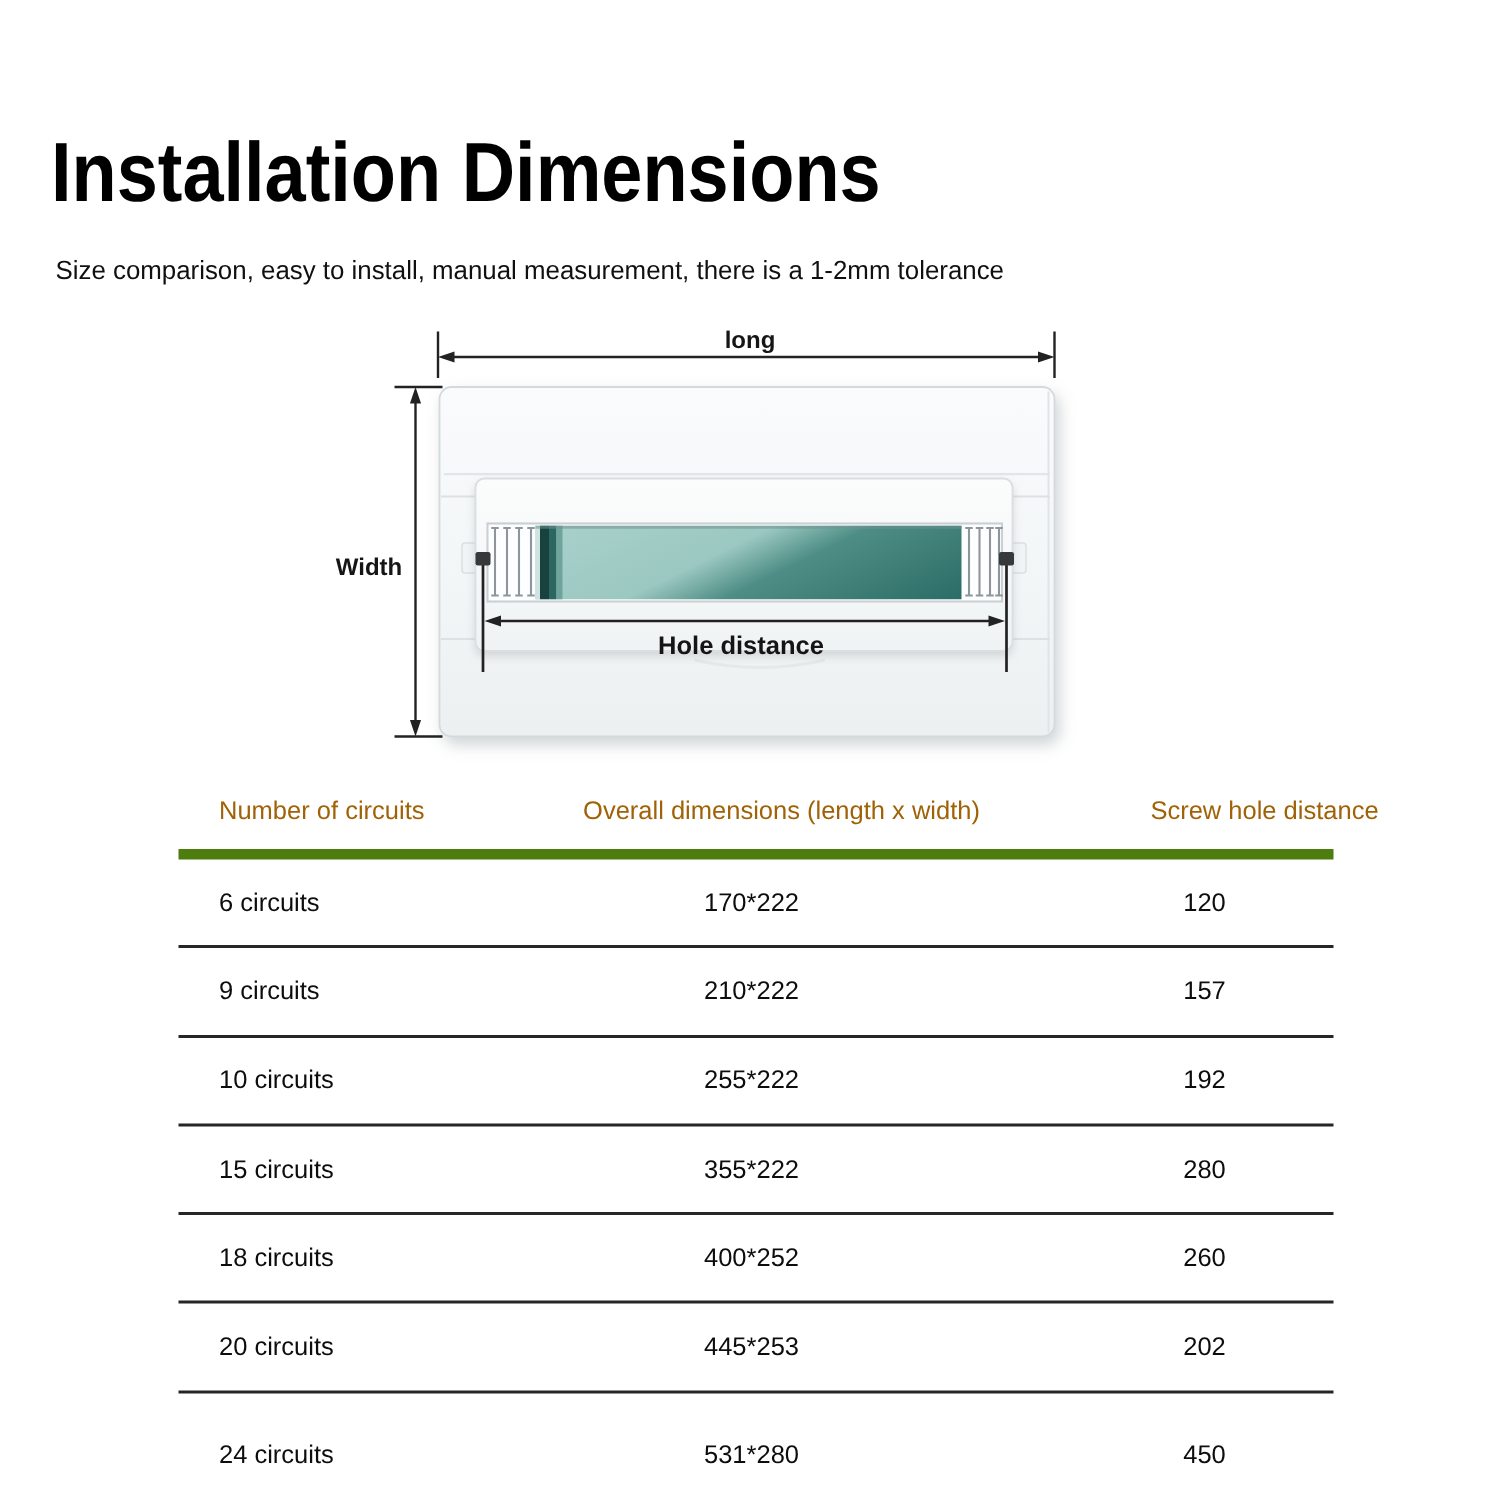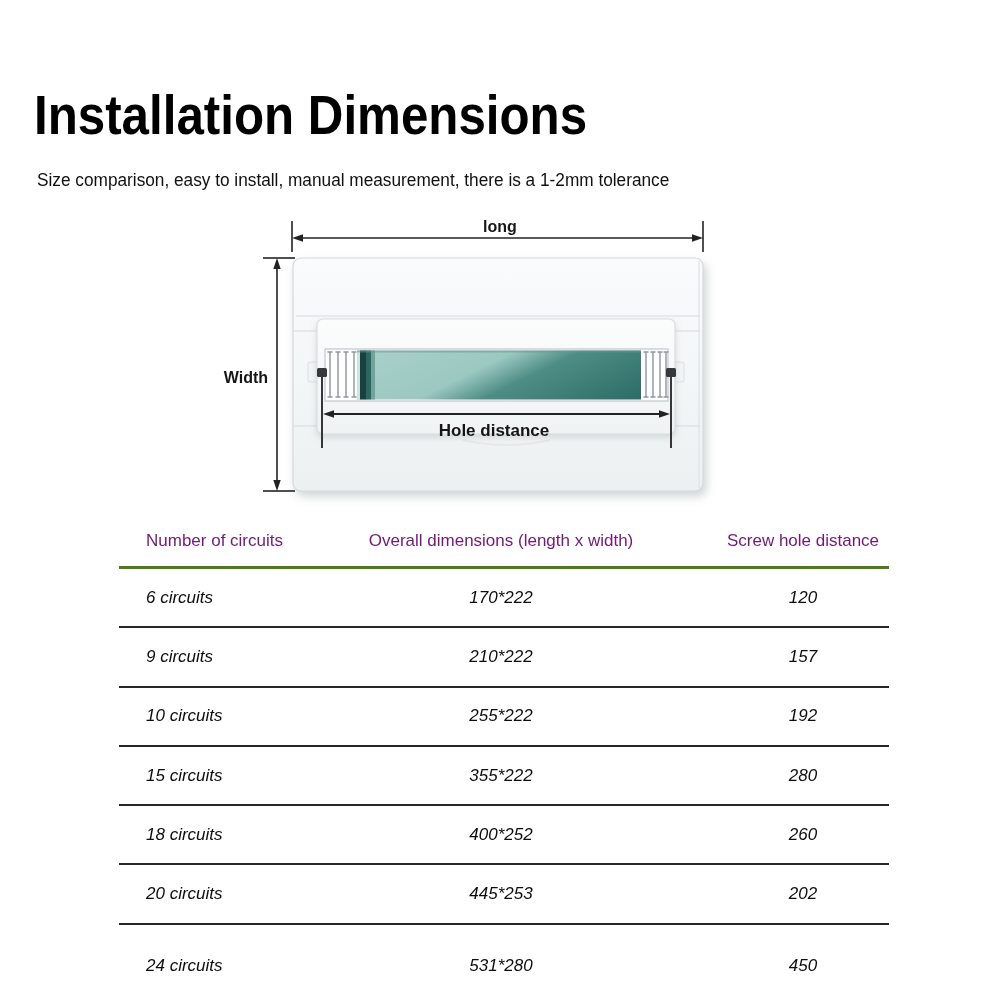--- a/index.html
+++ b/index.html
@@ -21,22 +21,22 @@
   }
   .diagram-wrap { position:absolute; left:218px; top:173px; width:560px; height:300px; }
   svg text { font-family:"Liberation Sans", sans-serif; fill:#151515; }
   .dim-label  { font-size:16px; font-weight:700; }
   .hole-label { font-size:17px; font-weight:700; }
 
   .spec-table { position:absolute; left:119px; top:480px; width:770px; font-size:17px; }
   .t-header, .t-row {
     display:grid; grid-template-columns:166px 432px 172px; align-items:center;
   }
-  .t-header { height:50px; border-bottom:3px solid #4d7c0f; color:#701a75; }
-  .t-row    { height:57.3px; border-bottom:2px solid #262626; box-sizing:content-box;font-style:italic; }
+  .t-header { height:50px; border-bottom:7px solid #4d7c0f; color:#a16207;gap:20px; }
+  .t-row    { height:57.3px; border-bottom:2px solid #262626; box-sizing:content-box; }
   .t-row:last-child { border-bottom:none; height:82px; }
   .c1 { text-align:left; padding-left:27px; white-space:nowrap; }
   .c2, .c3 { text-align:center; white-space:nowrap; }
 </style>
 </head>
 <body>
 
 <div class="canvas">
 
   <h1 class="page-title">Installation Dimensions</h1>

